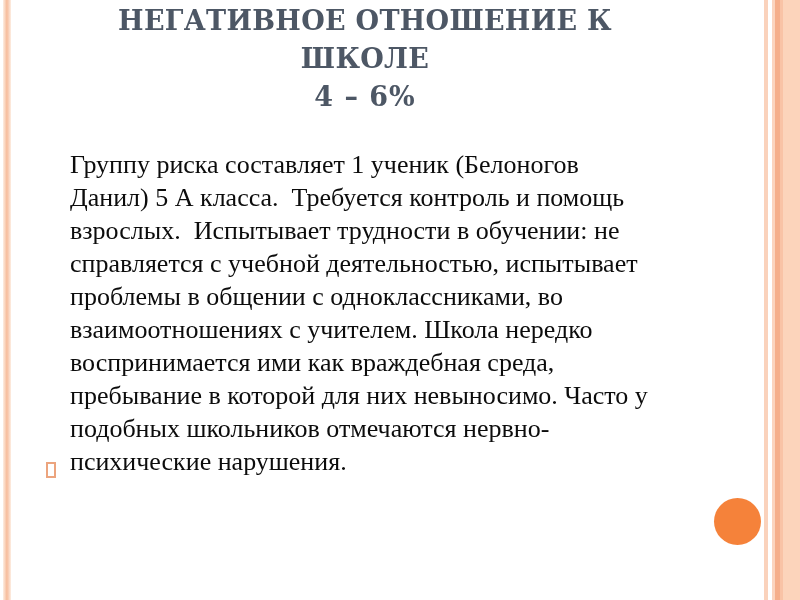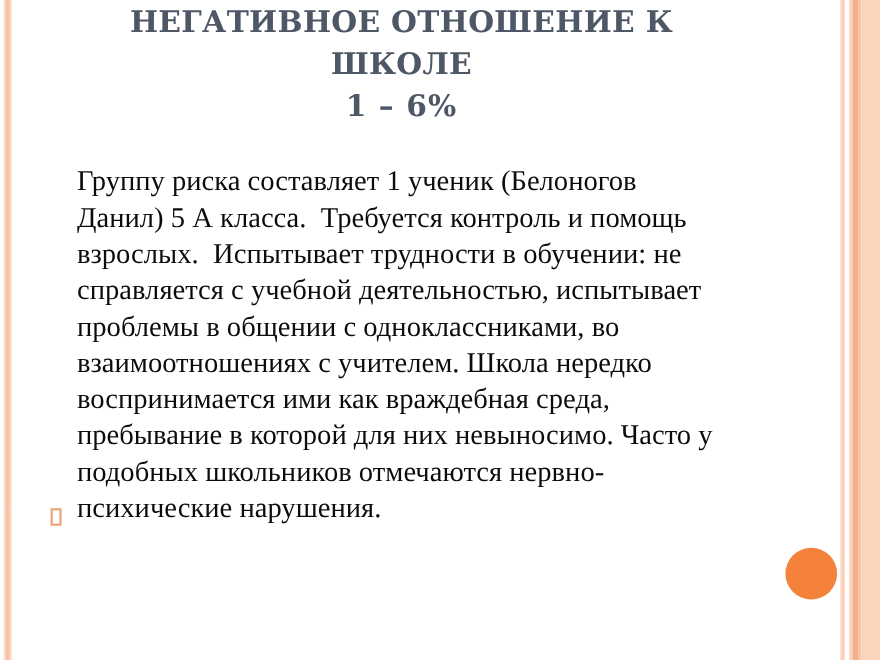--- a/index.html
+++ b/index.html
@@ -101,21 +101,21 @@
   <div class="r-stripe r2"></div>
   <div class="r-stripe r3"></div>
   <div class="r-stripe r4"></div>
   <div class="r-stripe r5"></div>
 
   <div class="accent-circle"></div>
 
   <div class="title-block">
     <div class="title-main">НЕГАТИВНОЕ ОТНОШЕНИЕ К
 ШКОЛЕ</div>
-    <div class="title-sub">1 – 6%</div>
+    <div class="title-sub">4 – 6%</div>
   </div>
 
   <div class="content">
     <div class="bullet-item">
       <span class="bullet-square"></span>
       <div class="bullet-text">Группу риска составляет 1 ученик (Белоногов
 Данил) 5 А класса.  Требуется контроль и помощь
 взрослых.  Испытывает трудности в обучении: не
 справляется с учебной деятельностью, испытывает
 проблемы в общении с одноклассниками, во

